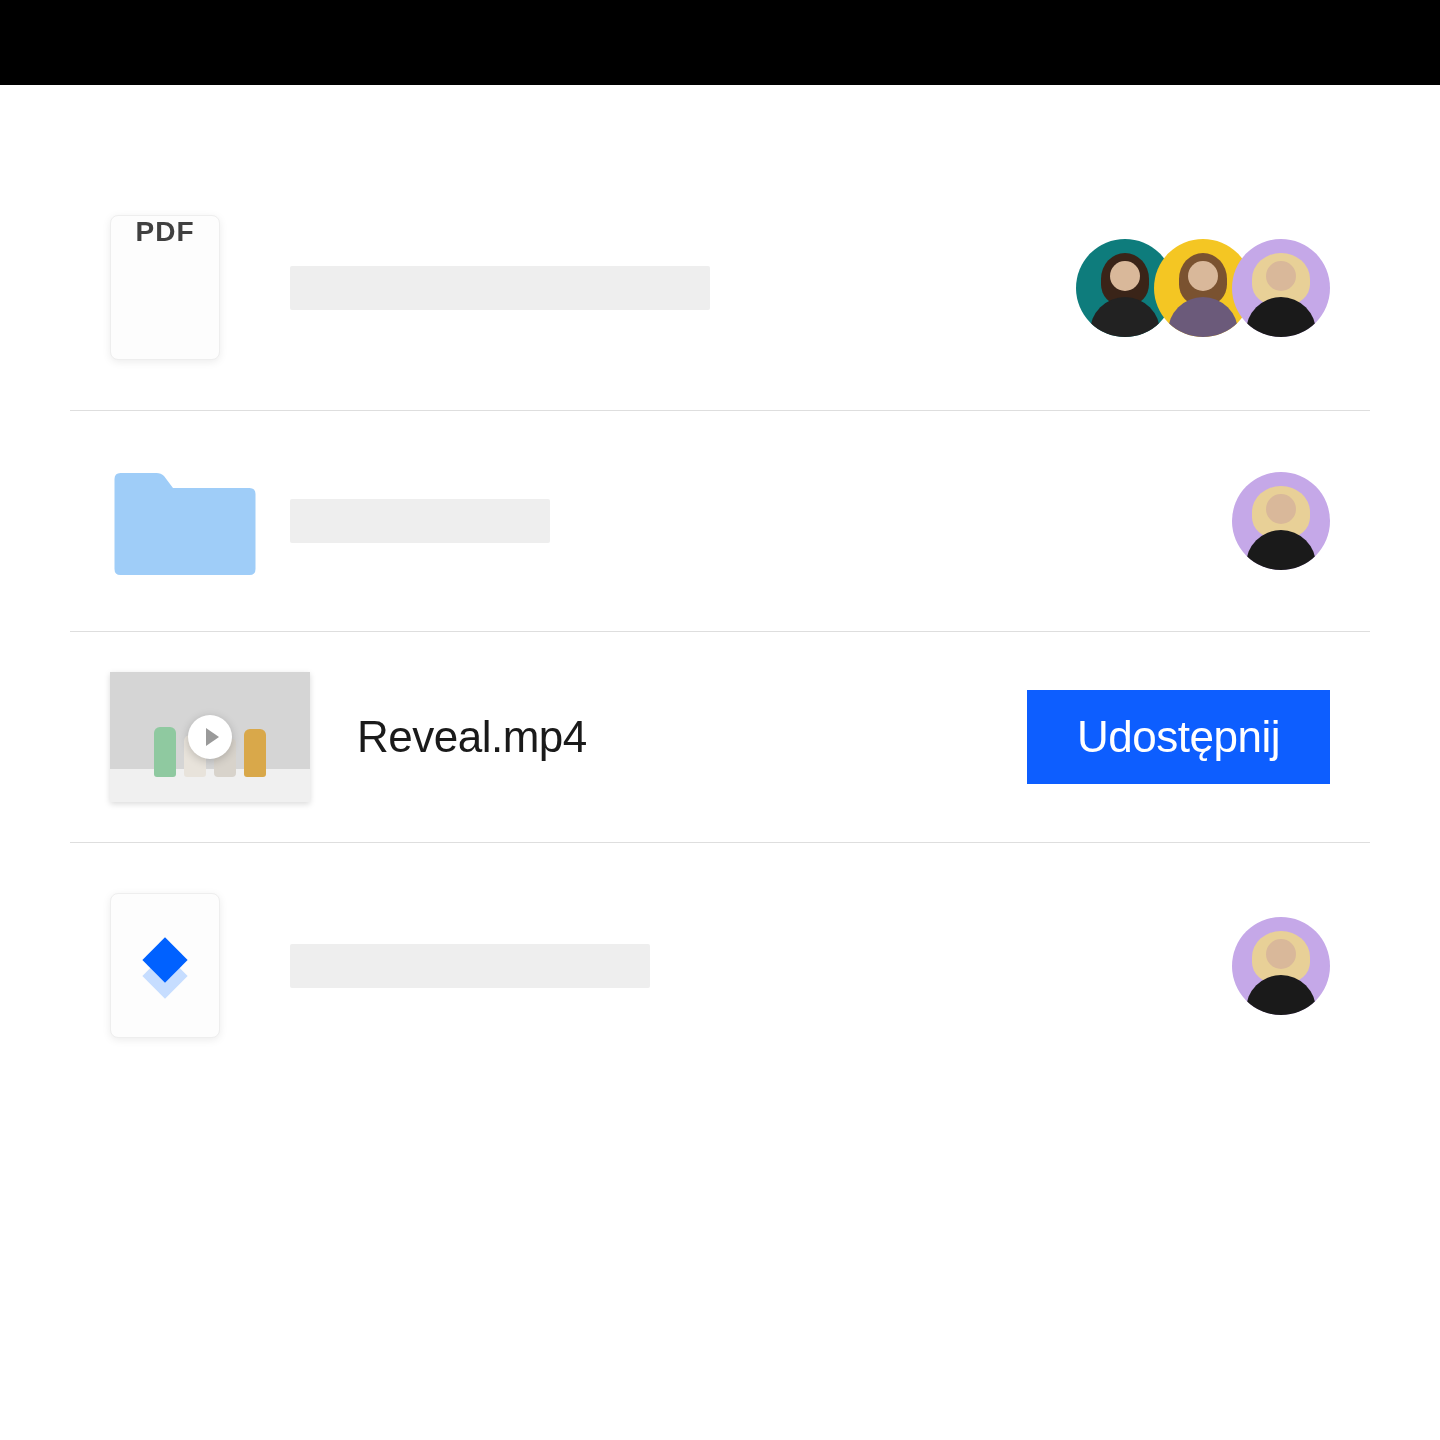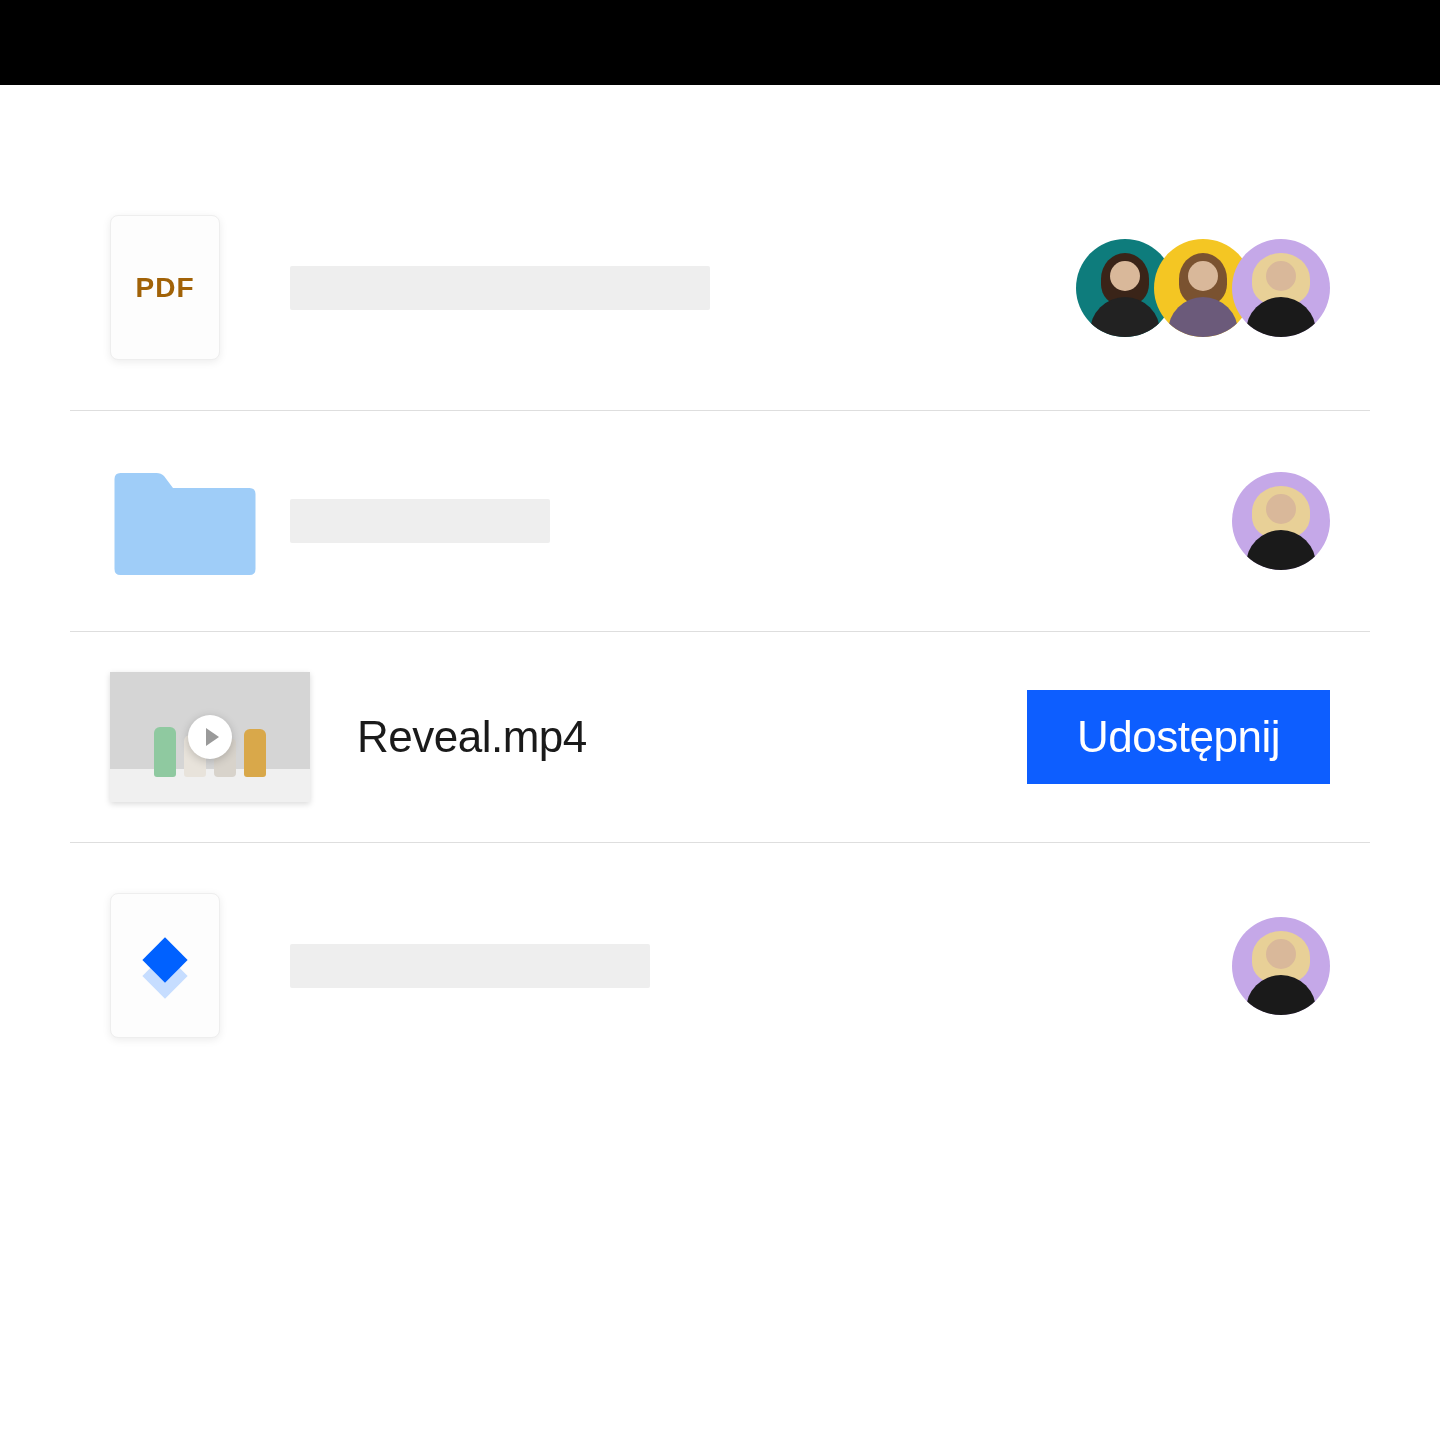--- a/index.html
+++ b/index.html
@@ -53,25 +53,25 @@
     }
     
     .pdf-icon {
       width: 110px;
       height: 145px;
       background: #fdfdfd;
       border: 1px solid #eee;
       border-radius: 8px;
       box-shadow: 0 2px 8px rgba(0,0,0,0.08);
       display: flex;
-      align-items: center;
+      align-items: flex-start;
       justify-content: center;
       font-weight: 700;
       font-size: 28px;
-      color: #a16207;
+      color: #404040;
       letter-spacing: 1px;
     }
     
     .folder-icon {
       width: 150px;
       height: 120px;
     }
     .folder-icon svg { width: 100%; height: 100%; }
     
     .video-thumb {

